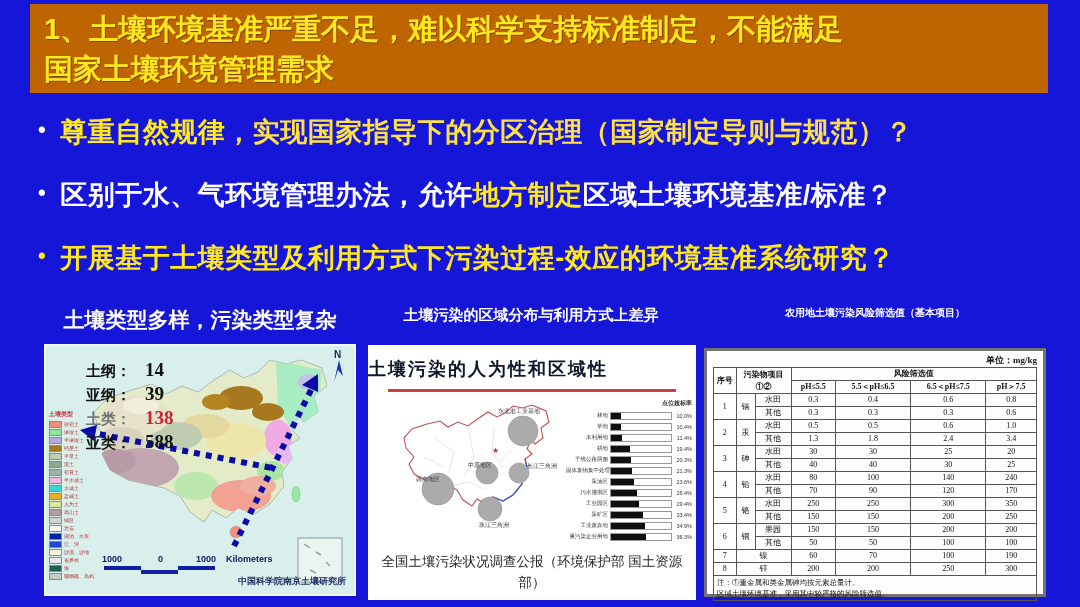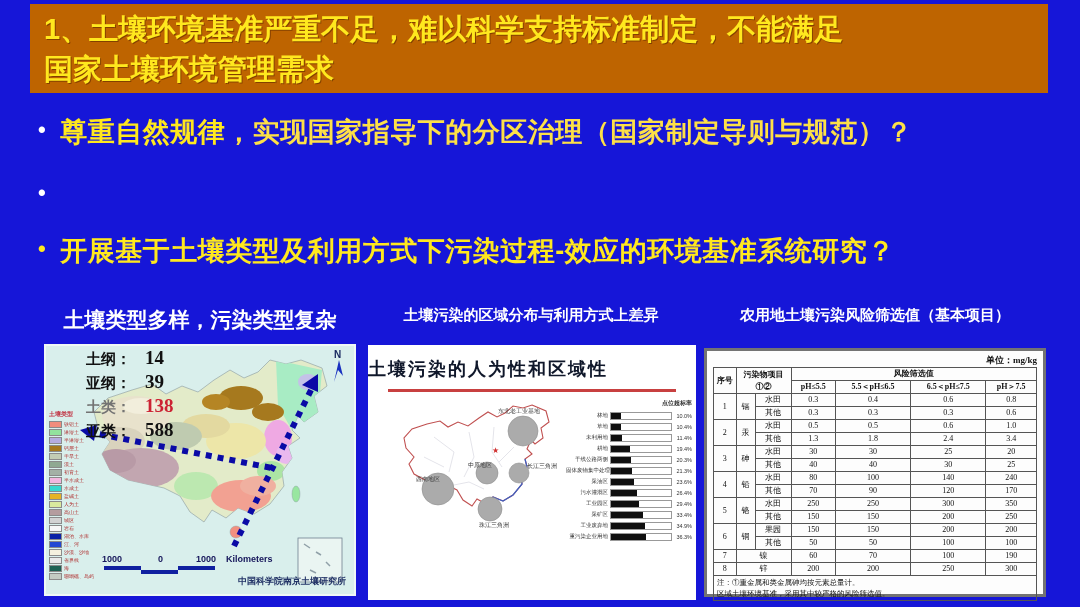--- a/index.html
+++ b/index.html
@@ -12,26 +12,26 @@
        text-shadow:1px 1px 0 rgba(60,20,0,.45);}
   
   .bullets{position:absolute;left:34px;top:114px;width:1030px;}
   .brow{display:flex;align-items:flex-start;font-size:27px;font-weight:bold;
         margin-bottom:27px;letter-spacing:.5px;}
   .brow .dot{font-size:22px;margin:3px 14px 0 4px;}
   
   .sect{position:absolute;top:306px;color:#fff;text-align:center;}
   .sect.t1{left:44px;width:312px;font-size:21px;font-weight:bold;}
   .sect.t2{left:366px;width:330px;font-size:15px;font-weight:600;}
-  .sect.t3{left:702px;width:346px;font-size:15px;font-weight:600;}
+  .sect.t3{left:702px;width:346px;font-size:10px;font-weight:600;}
   
   .p1{position:absolute;left:44px;top:344px;width:312px;height:252px;
       background:#D9EFEC;border:2px solid #EFF8F6;box-sizing:border-box;}
   .p1 svg{position:absolute;left:0;top:0;}
-  .stats{position:absolute;left:40px;top:0;font-family:"Liberation Serif",serif;}
+  .stats{position:absolute;left:40px;top:12px;font-family:"Liberation Serif",serif;}
   .stat{height:24px;line-height:24px;white-space:nowrap;}
   .stat .lab{font-size:15px;font-weight:bold;}
   .stat .val{font-size:19px;font-weight:bold;margin-left:14px;}
   .legend{position:absolute;left:3px;top:64px;width:52px;}
   .lgt{font-size:6px;color:#C03040;font-weight:bold;margin-bottom:1px;}
   .lgi{display:flex;align-items:center;height:8px;}
   .lgi .sw{width:11px;height:5px;border:0.5px solid #8a8a8a;flex:none;}
   .lgi .lb{font-size:5px;color:#B03030;margin-left:2px;white-space:nowrap;
            transform-origin:left center;}
   
@@ -71,20 +71,21 @@
   <div>国家土壤环境管理需求</div>
 </div>
 
 <div class="bullets" id="bullets">
     <div class="brow">
       <span class="dot" style="color: rgb(255, 255, 255);">•</span>
       <span><span style="color: rgb(255, 232, 30);">尊重自然规律</span><span style="color: #fde047;">，实现国家指导下的分区治理（国家制定导则与规范）？</span></span>
     </div>
     <div class="brow">
       <span class="dot" style="color: rgb(255, 255, 255);">•</span>
+      <span><span style="color: rgb(255, 255, 255);">区别于水、气环境管理办法，允许</span><span style="color: rgb(255, 232, 30);">地方制定</span><span style="color: rgb(255, 255, 255);">区域土壤环境基准/标准？</span></span>
     </div>
     <div class="brow">
       <span class="dot" style="color: rgb(255, 232, 30);">•</span>
       <span><span style="color: rgb(255, 232, 30);">开展基于土壤类型及利用方式下污染过程-效应的环境基准系统研究？</span></span>
     </div>
   </div>
 
 <div class="sect t1">土壤类型多样，污染类型复杂</div>
 <div class="sect t2">土壤污染的区域分布与利用方式上差异</div>
 <div class="sect t3">农用地土壤污染风险筛选值（基本项目）</div>
@@ -345,20 +346,21 @@
         </div>
         <div class="crow">
           <span class="cl">重污染企业用地</span>
           <span class="tr">
             <span class="fl" style="width: 58.5484%; background: rgb(16, 16, 16);"></span>
           </span>
           <span class="cv">36.3%</span>
         </div>
       </div>
   </div>
+  <div class="cap">全国土壤污染状况调查公报（环境保护部 国土资源部）</div>
 </div>
 
 <div class="p3">
   <div class="unit">单位：mg/kg</div>
   <table class="risk">
     <thead>
       <tr>
         <th rowspan="2" style="width:7%">序号</th>
         <th rowspan="2" colspan="2" style="width:17%">污染物项目①②</th>
         <th colspan="4">风险筛选值</th>

